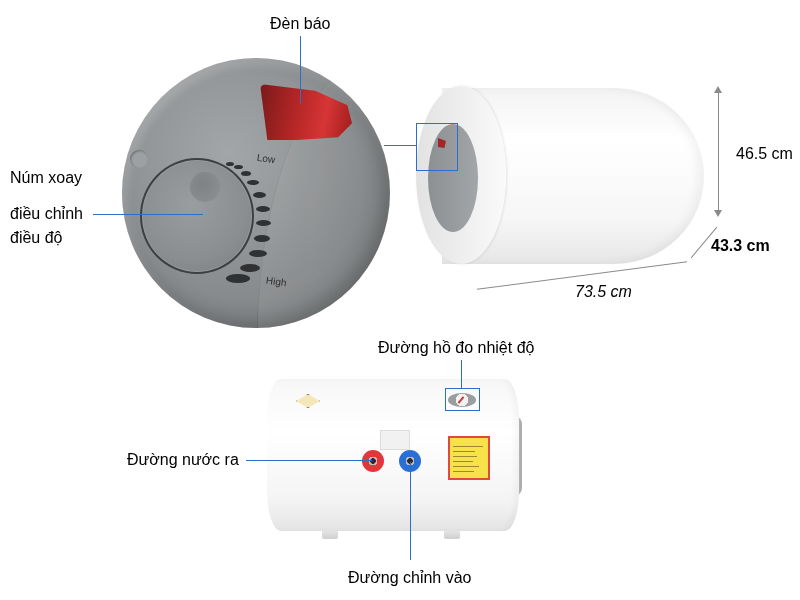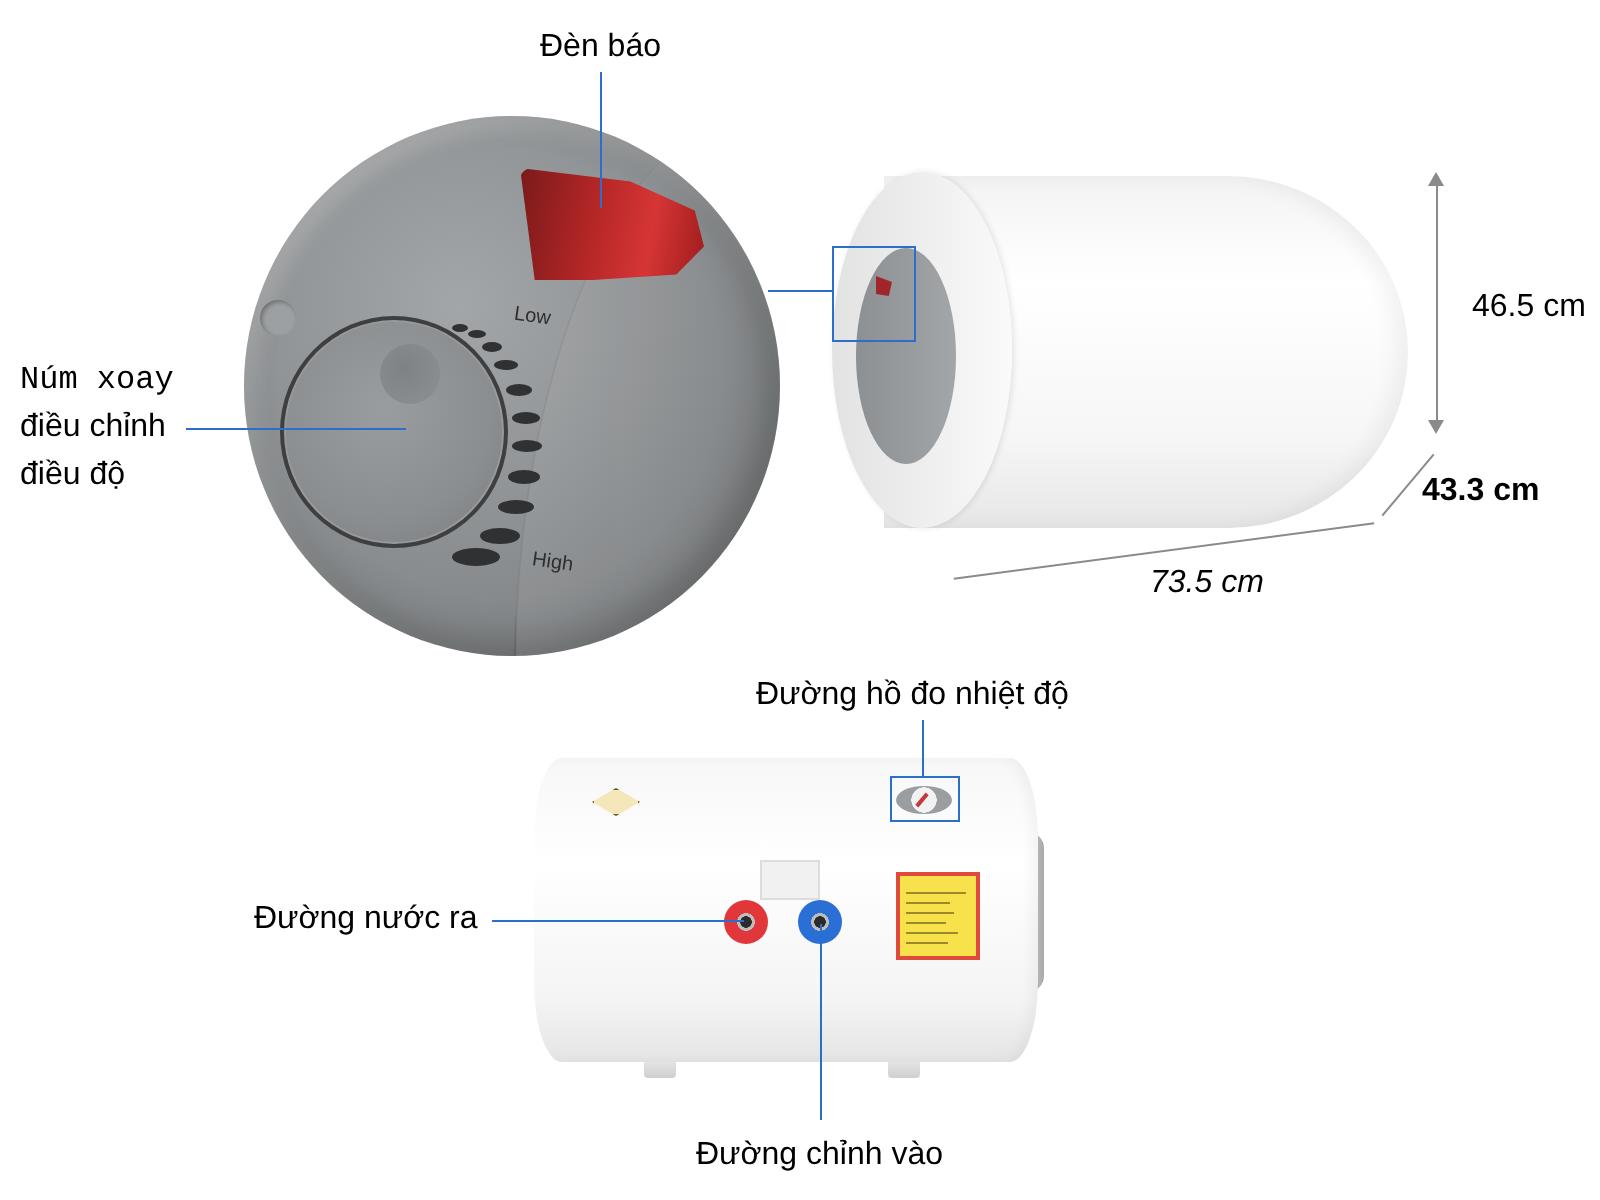--- a/index.html
+++ b/index.html
@@ -131,21 +131,21 @@
   <div class="tick" style="left:127px;top:192px;width:18px;height:7px;"></div>
   <div class="tick" style="left:118px;top:206px;width:20px;height:8px;"></div>
   <div class="tick" style="left:104px;top:216px;width:24px;height:9px;"></div>
   <div class="disc-text" style="left:135px;top:95px;transform:rotate(8deg);">Low</div>
   <div class="disc-text" style="left:144px;top:218px;transform:rotate(8deg);">High</div>
 </div>
 
 <div class="label" style="left:270px;top:14px;">Đèn báo</div>
 <div class="line" style="left:300px;top:36px;width:1px;height:68px;"></div>
 
-<div class="label" style="left:10px;top:180px;font-family:Liberation Mono, monospace;">Núm xoay</div>
+<div class="label" style="left:10px;top:168px;">Núm xoay</div>
 <div class="label" style="left:10px;top:204px;">điều chỉnh</div>
 <div class="label" style="left:10px;top:228px;">điều độ</div>
 <div class="line" style="left:93px;top:214px;width:110px;height:1px;"></div>
 
 <div class="line" style="left:384px;top:145px;width:33px;height:1px;"></div>
 
 <div class="foot" style="left:505px;top:255px;width:36px;height:9px;transform:skewX(-30deg);"></div>
 <div class="foot" style="left:615px;top:240px;width:32px;height:8px;transform:skewX(-30deg);"></div>
 <div class="abs cyl-body"></div>
 <div class="abs cyl-face"></div>

